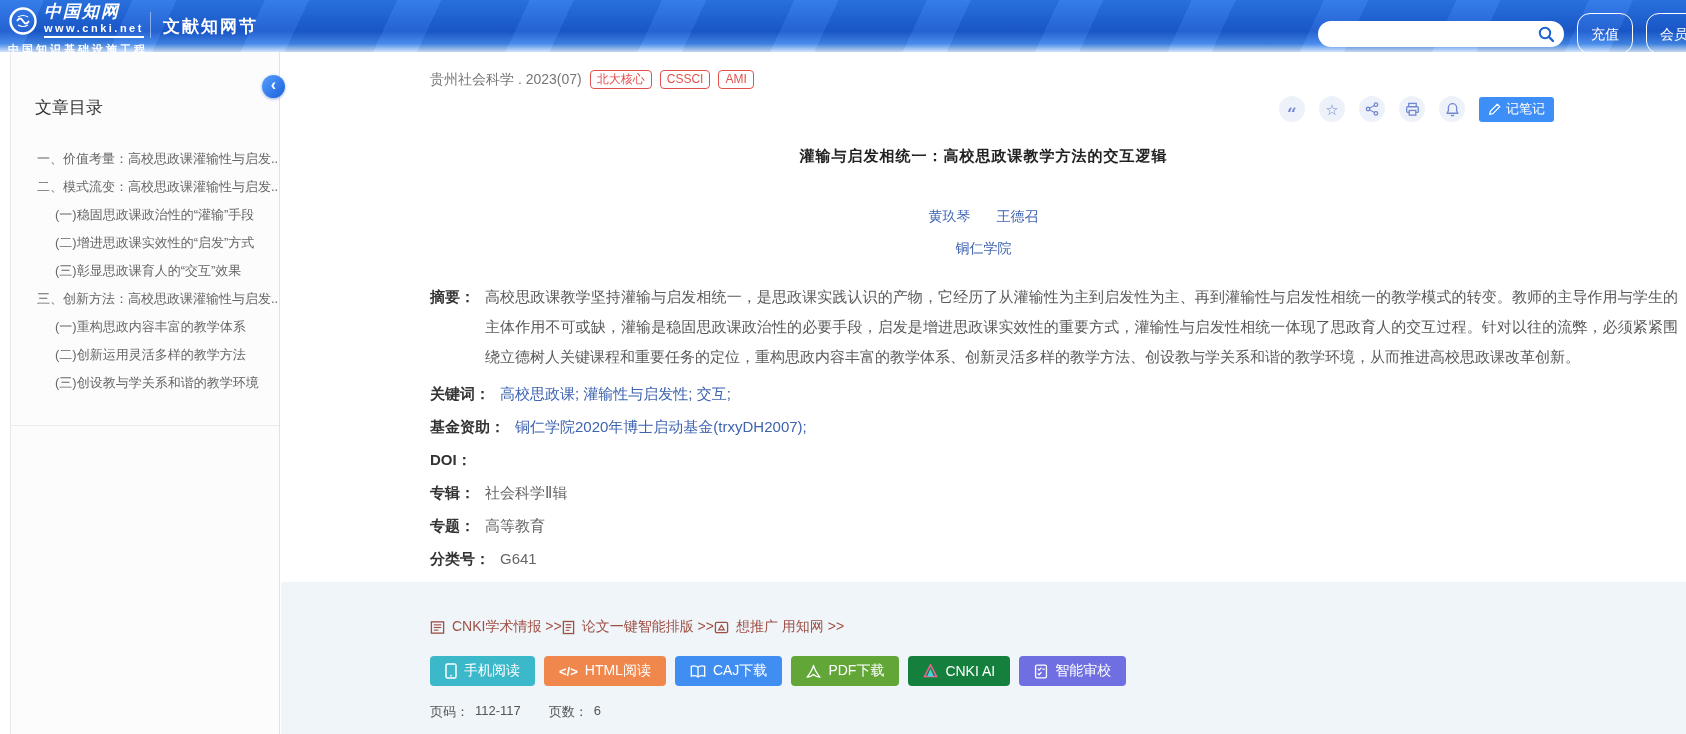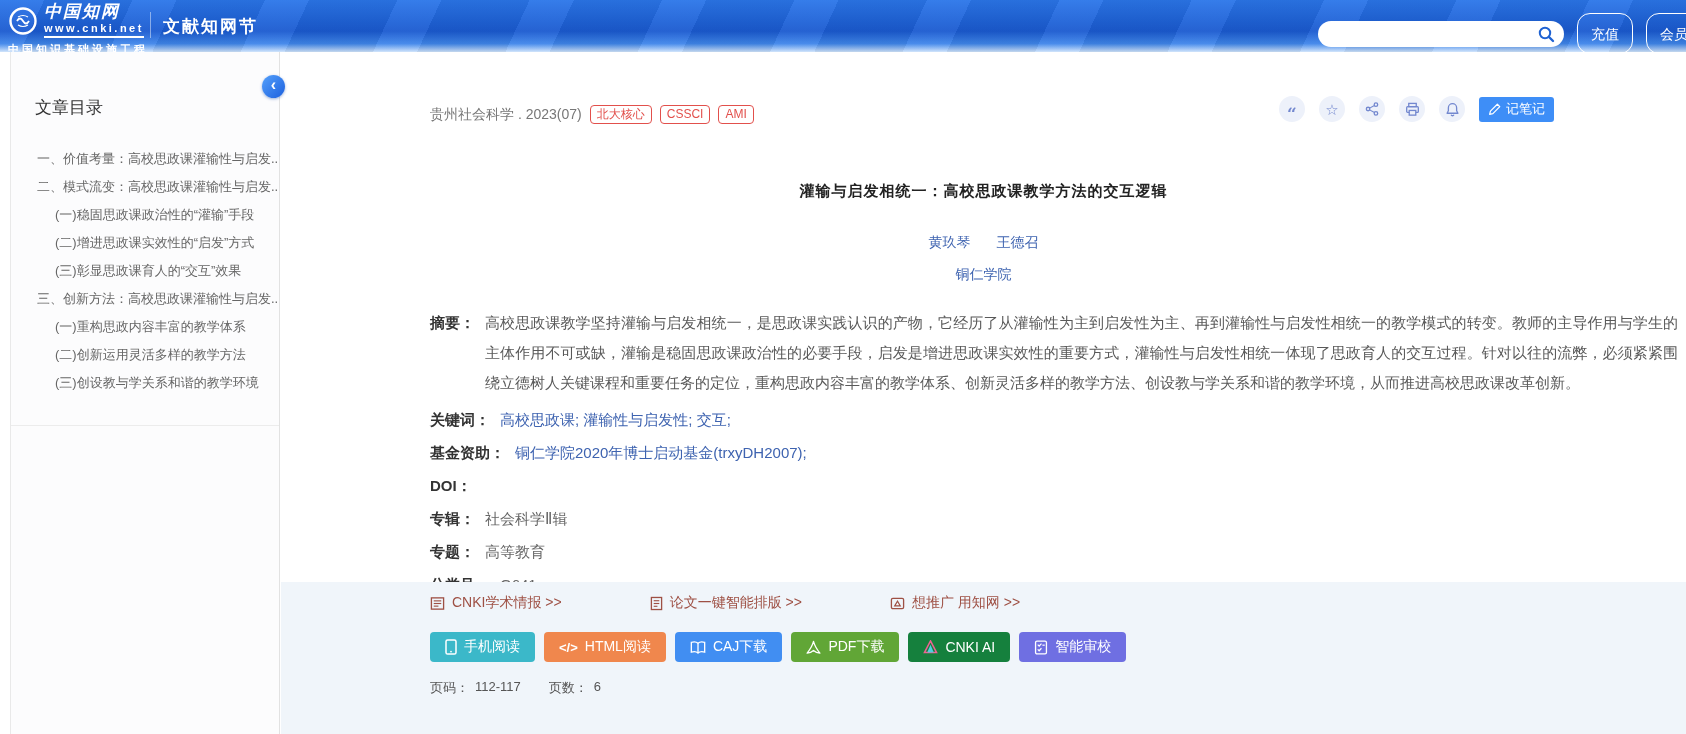--- a/index.html
+++ b/index.html
@@ -42,42 +42,42 @@
   .toc-item.l2 { padding-left:44px; }
   .sidebar-divider { position:absolute; left:0; right:0; top:373px; border-top:1px solid #ececec; }
   .collapse-btn {
     position:absolute; left:262px; top:75px; width:23px; height:23px; z-index:6;
     border-radius:50%; background:linear-gradient(135deg,#54a0fb,#1c60de);
     color:#fff; text-align:center; line-height:20px; font-size:16px; font-weight:bold; cursor:pointer;
     box-shadow:0 1px 3px rgba(0,60,160,.4);
   }
   
   .main { position:absolute; top:52px; left:281px; right:0; bottom:0; background:#fff; }
-  .journal-row { padding:18px 0 0 149px; display:flex; align-items:center; gap:8px;margin-top:35px; }
+  .journal-row { padding:18px 0 0 149px; display:flex; align-items:center; gap:8px; }
   .journal-name { color:#777; font-size:14px; cursor:pointer; }
   .badge { color:#e2504c; border:1px solid #e2504c; border-radius:4px; font-size:12px; line-height:17px; padding:0 6px; cursor:pointer; }
   .action-row { position:absolute; top:44px; right:132px; display:flex; gap:14px; align-items:center; }
   .icon-circle { width:26px; height:26px; border-radius:50%; background:#edf1fa; color:#7388cf; display:flex; align-items:center; justify-content:center; cursor:pointer; }
   .quote-glyph { font-family:"DejaVu Serif", serif; font-weight:bold; font-size:17px; line-height:8px; margin-top:9px; }
   .star-glyph { font-size:15px; line-height:1; }
   .note-btn { height:25px; background:#3e8ef7; color:#fff; border:none; border-radius:3px; font-size:13px; padding:0 9px; display:flex; align-items:center; gap:5px; cursor:pointer; }
   .article-title { text-align:center; margin:58px 60px 0 60px; font-size:15px; font-weight:600; color:#222; letter-spacing:1px; }
-  .authors { text-align:center; margin-top:33px; font-size:14px; color:#3e63b0; display:flex; justify-content:center; gap:26px; }
+  .authors { text-align:center; margin-top:42px; font-size:14px; color:#3e63b0; display:flex; justify-content:center; gap:26px; }
   .authors span { cursor:pointer; }
   .affiliation { text-align:center; margin-top:14px; font-size:14px; color:#3e63b0; cursor:pointer;font-family:Liberation Serif, serif; }
   .meta { margin:24px 8px 0 149px; }
   .meta-row { display:flex; font-size:15px; line-height:30px; margin-top:2px; }
   .meta-row.tight { line-height:22px; margin-top:11px; }
   .meta-label { font-weight:bold; color:#333; white-space:nowrap; margin-right:10px; }
   .abstract-text { color:#595959; text-align:justify; }
   .blue { color:#3e63b0; cursor:pointer; }
   .gray { color:#666; }
   
   .footer { position:absolute; left:0; right:0; top:530px; bottom:0; background:#f0f5fa; padding-left:149px; }
-  .promo-row { display:flex; gap:88px; padding-top:12px; align-items:flex-start; }
+  .promo-row { display:flex; padding-top:36px; align-items:flex-start; }
   .promo-item { display:flex; align-items:center; gap:7px; color:#9e5044; font-size:14px; cursor:pointer; }
   .btn-row { display:flex; gap:9px; margin-top:20px; }
   .fbtn { height:30px; border:none; border-radius:4px; color:#fff; font-size:14px; padding:0 15px; display:flex; align-items:center; gap:7px; cursor:pointer; }
   .fbtn-teal   { background:#3bb8c9; }
   .fbtn-orange { background:#f0874d; }
   .fbtn-blue   { background:#418ef2; }
   .fbtn-green  { background:#61a636; }
   .fbtn-deeppurple { background:#15803d; }
   .fbtn-purple { background:#6f6fe2; }
   .html-glyph { font-weight:bold; font-size:13px; }

